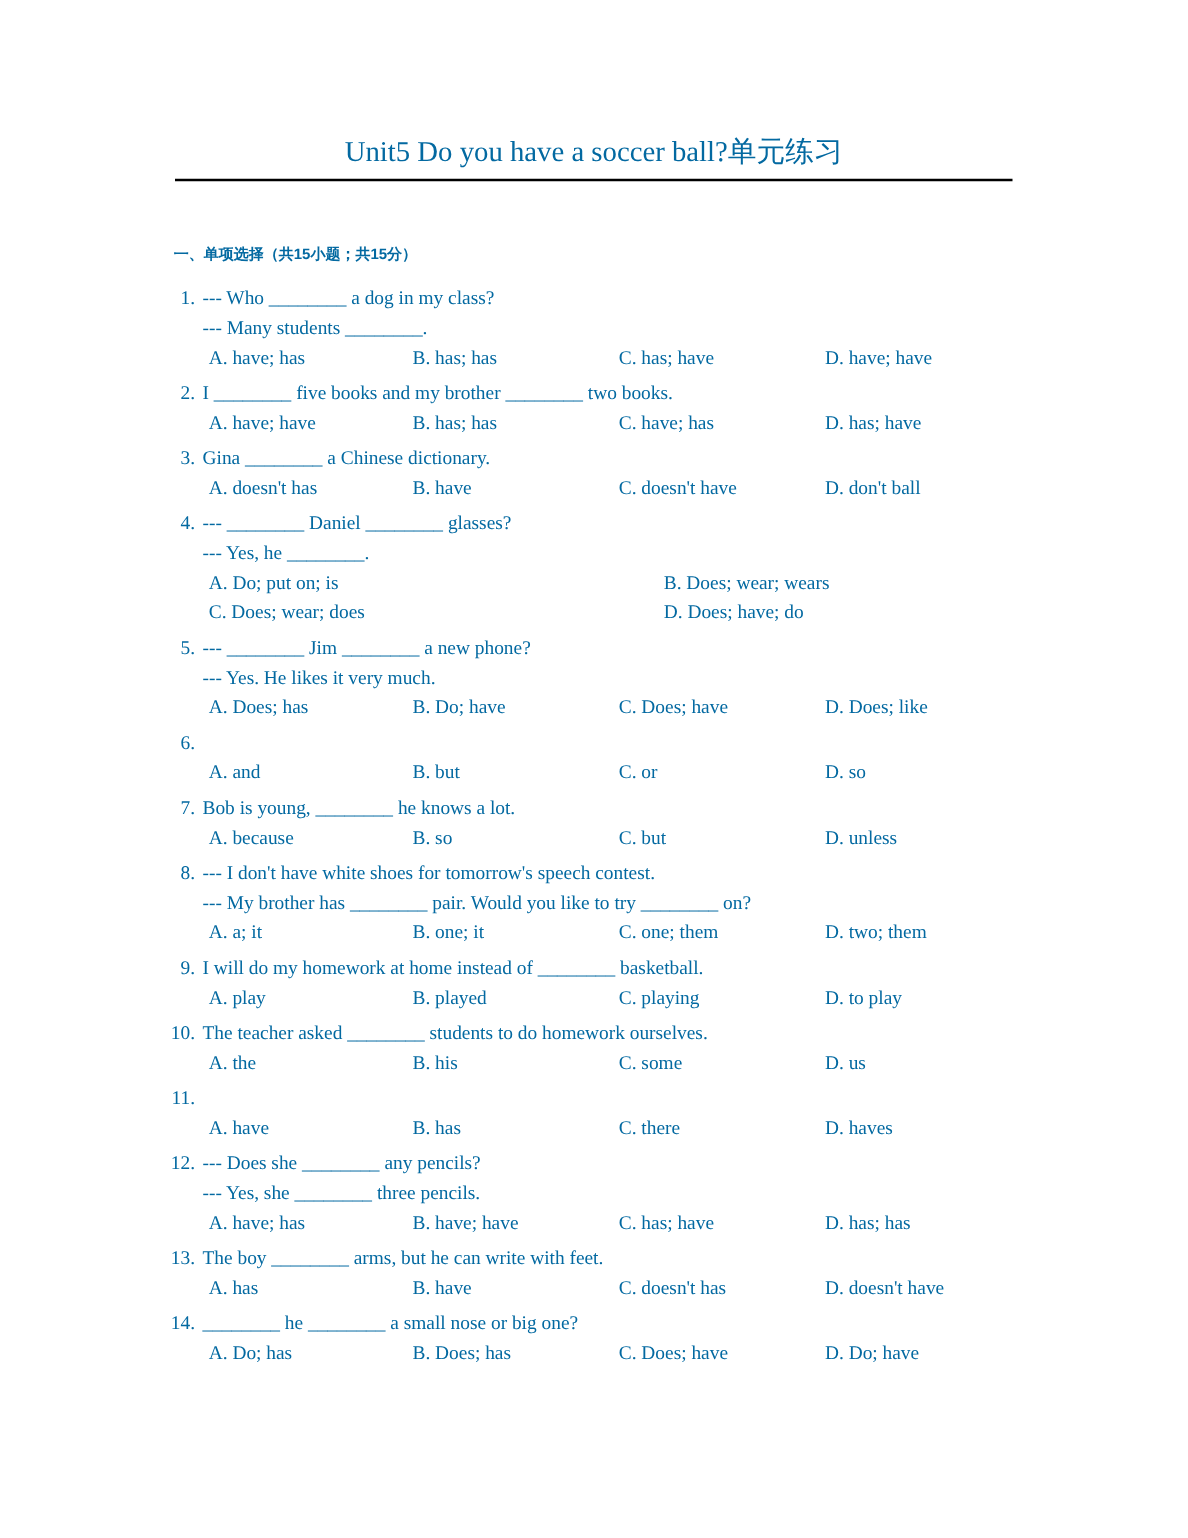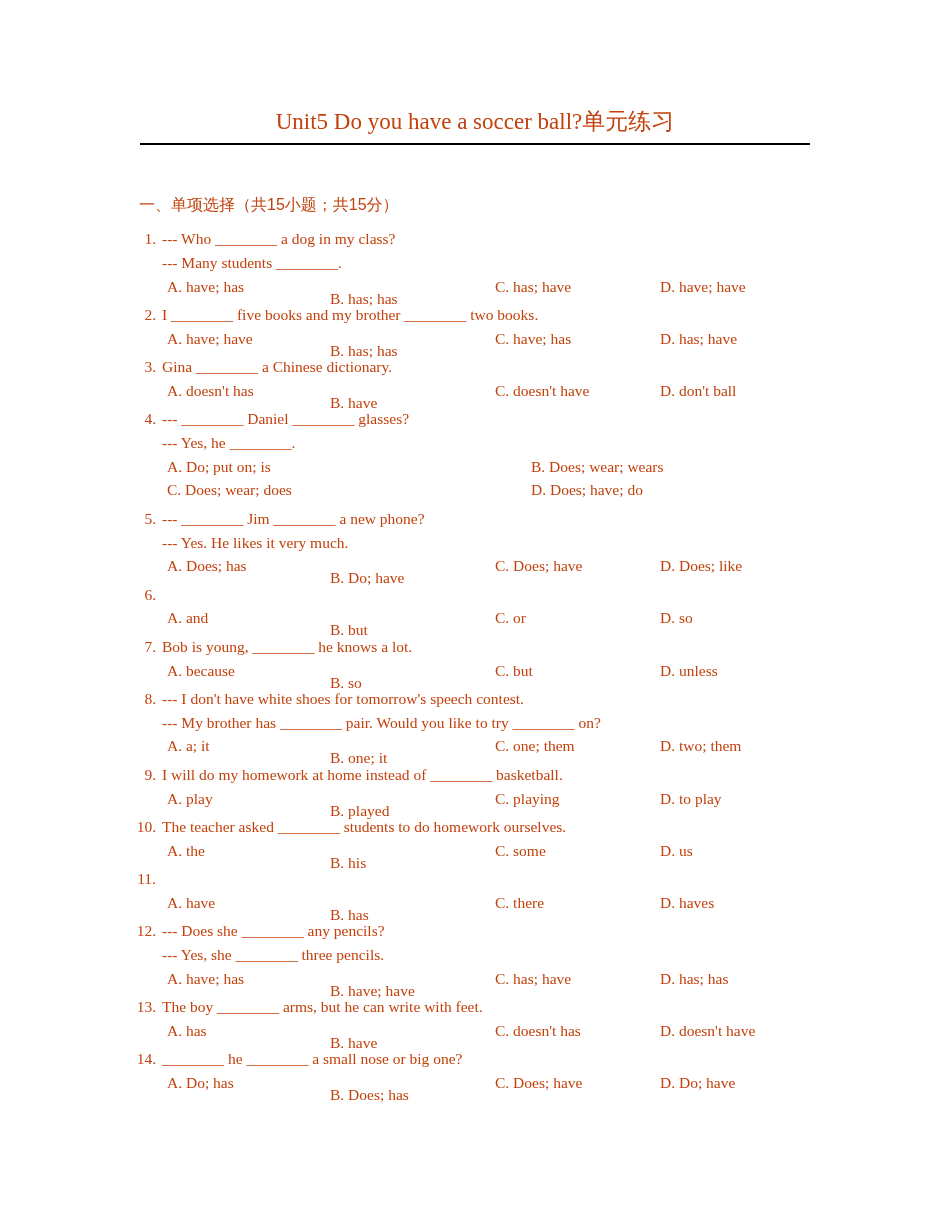--- a/index.html
+++ b/index.html
@@ -8,21 +8,21 @@
     width: 950px;
     height: 1230px;
     background: #ffffff;
     overflow: hidden;
   }
   .page {
     position: relative;
     width: 950px;
     height: 1230px;
     background: #ffffff;
-    color: #c2410c;
+    color: #0369a1;
     font-family: "Liberation Serif", serif;
   }
   .title {
     position: absolute;
     top: 106px;
     left: 140px;
     width: 670px;
     text-align: center;
     font-size: 23px;
     line-height: 32px;
@@ -34,22 +34,22 @@
     top: 143px;
     left: 140px;
     width: 670px;
     height: 0;
     border-top: 2px solid #000000;
   }
   .section-heading {
     position: absolute;
     top: 195px;
     left: 139px;
-    font-size: 16px;
-    font-weight: normal;
+    font-size: 12px;
+    font-weight: bold;
     font-family: "Liberation Sans", sans-serif;
     white-space: nowrap;
   }
   .questions {
     position: absolute;
     top: 227px;
     left: 0;
     width: 950px;
   }
   .q {
@@ -70,21 +70,21 @@
     text-align: right;
   }
   .q-text {
     position: absolute;
     left: 162px;
   }
   .q-opt {
     position: absolute;
   }
   .opt-col-a { left: 167px; }
-  .opt-col-b { left: 330px; margin-top: 12px; }
+  .opt-col-b { left: 330px; }
   .opt-col-c { left: 495px; font-family: Liberation Serif, serif; }
   .opt-col-d { left: 660px; }
   .opt-col2  { left: 497px; margin-left: 34px; }
 </style>
 </head>
 <body>
 
 <div class="page">
   <div class="title">Unit5 Do you have a soccer ball?单元练习</div>
   <div class="title-rule"></div>

